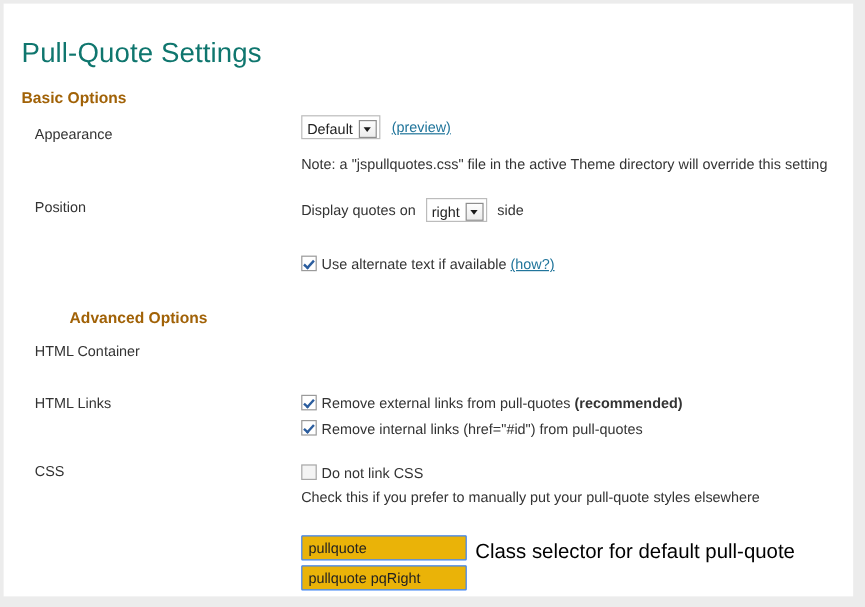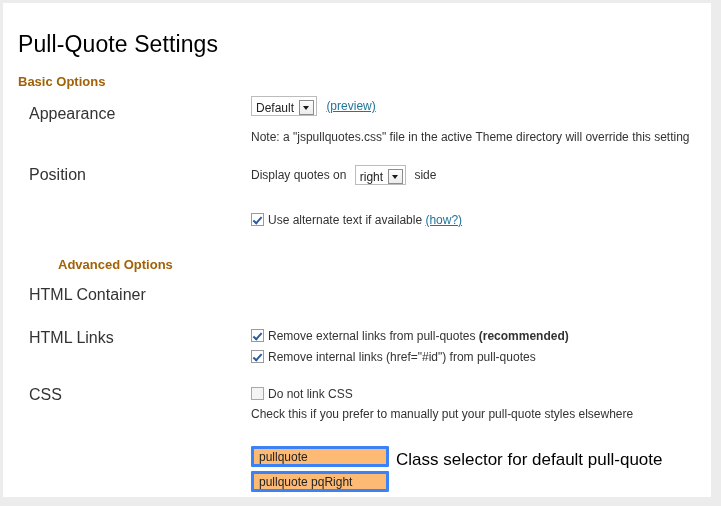--- a/index.html
+++ b/index.html
@@ -23,40 +23,40 @@
     height: 494px;
     background: #ffffff;
     overflow: hidden;
   }
   .page-title {
     position: absolute;
     left: 15px;
     top: 12px;
     font-size: 23px;
     font-weight: normal;
-    color: #000000;
+    color: #0f766e;
     line-height: 28px;
     letter-spacing: 0.1px;
     white-space: nowrap;
   }
   .section-heading {
     position: absolute;
     left: 15px;
     font-size: 13px;
     font-weight: bold;
     color: #a16207;
     white-space: nowrap;
   }
   #heading-basic { top: 60px; }
   #heading-advanced { top: 243px; margin-left: 40px; }
 
   .row-label {
     position: absolute;
     left: 26px;
-    font-size: 16px;
+    font-size: 12px;
     color: #333333;
     white-space: nowrap;
   }
   .field {
     position: absolute;
     left: 248px;
     font-size: 12px;
     color: #333333;
     white-space: nowrap;
   }
@@ -141,22 +141,22 @@
   }
   .cb-label { vertical-align: middle; }
 
   
   .tinput {
     position: absolute;
     left: 248px;
     width: 138px;
     height: 21px;
     box-sizing: border-box;
-    border: 3px solid #3b82f6;
-    background: #fdba74;
+    border: 1px solid #3b82f6;
+    background: #eab308;
     font-family: "Liberation Sans", sans-serif;
     font-size: 12px;
     color: #222222;
     padding: 0 5px;
     outline: none;
     border-radius: 1px;
   }
   .inp-desc {
     position: absolute;
     left: 393px;

